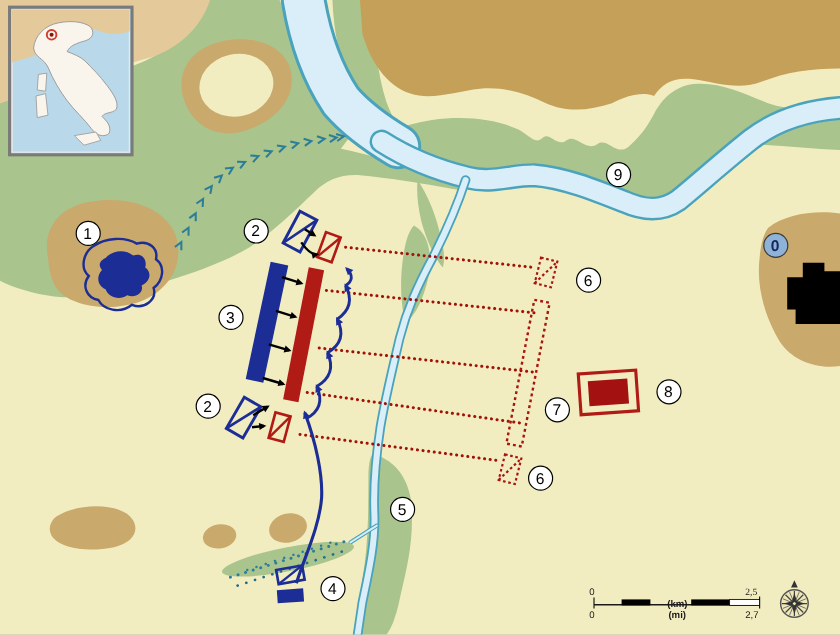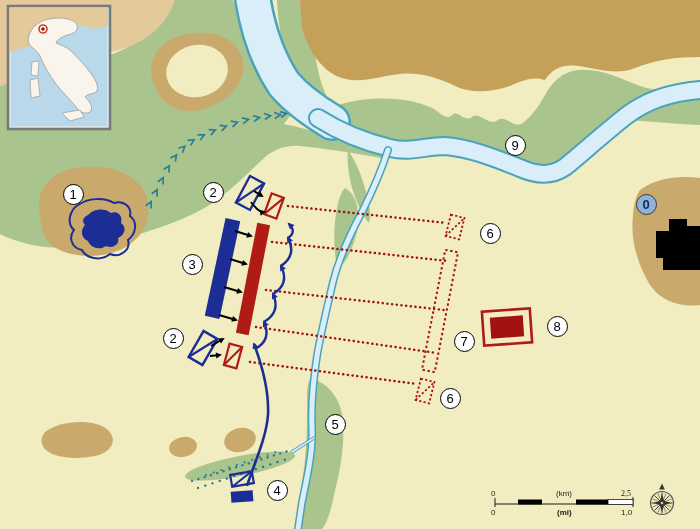--- a/index.html
+++ b/index.html
@@ -235,19 +235,19 @@
 <div class="marker" style="left:266.5px;top:479.5px;">4</div>
 <div class="marker" style="left:324.5px;top:413.5px;">5</div>
 <div class="marker" style="left:479.5px;top:222.5px;">6</div>
 <div class="marker" style="left:453.5px;top:330.5px;">7</div>
 <div class="marker" style="left:546.5px;top:315.5px;">8</div>
 <div class="marker" style="left:439.5px;top:387.5px;">6</div>
 <div class="marker" style="left:504.5px;top:134.5px;">9</div>
 <div class="marker city0" style="left:635.5px;top:193.5px;">0</div>
 
 <div class="scalelabel" style="left:491px;top:489px;">0</div>
-<div class="scalelabel" style="left:556px;top:489px;">(km)</div>
+<div class="scalelabel" style="left:556px;top:499px;font-weight:bold;">(km)</div>
 <div class="scalelabel" style="left:621px;top:489px;font-family:Liberation Serif, serif;">2,5</div>
 <div class="scalelabel" style="left:491px;top:508px;">0</div>
 <div class="scalelabel" style="left:557px;top:508px;font-weight:bold;">(mi)</div>
-<div class="scalelabel" style="left:621px;top:508px;">1,0</div>
+<div class="scalelabel" style="left:621px;top:508px;">2,7</div>
 
 </div>
 
 </body></html>

